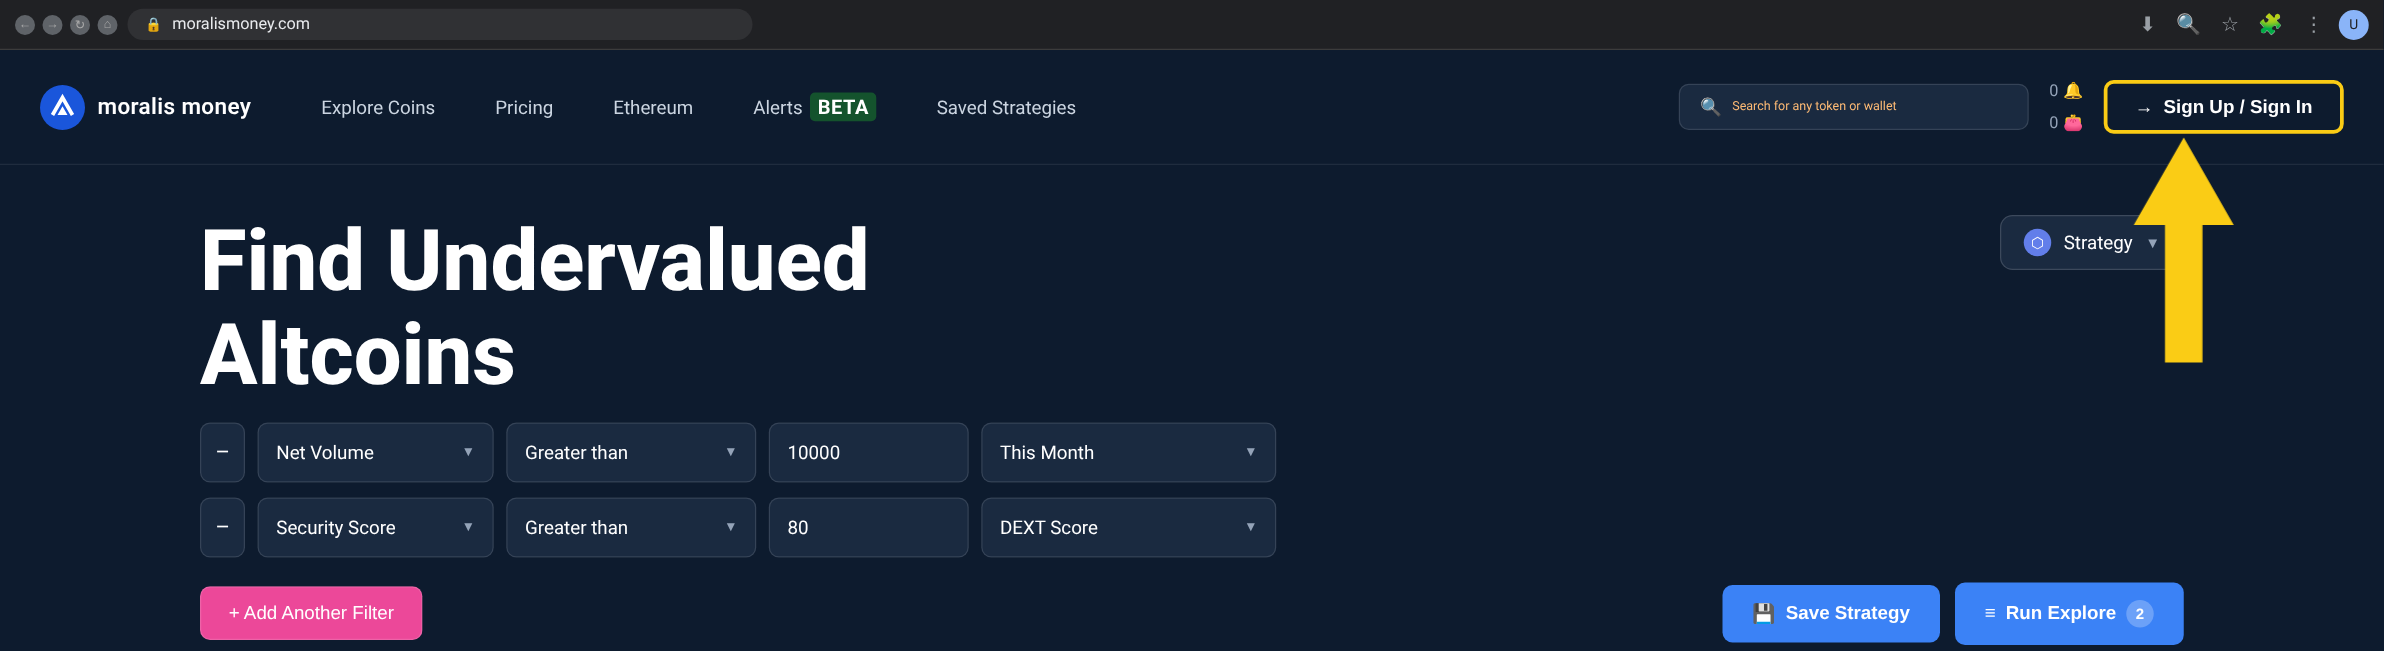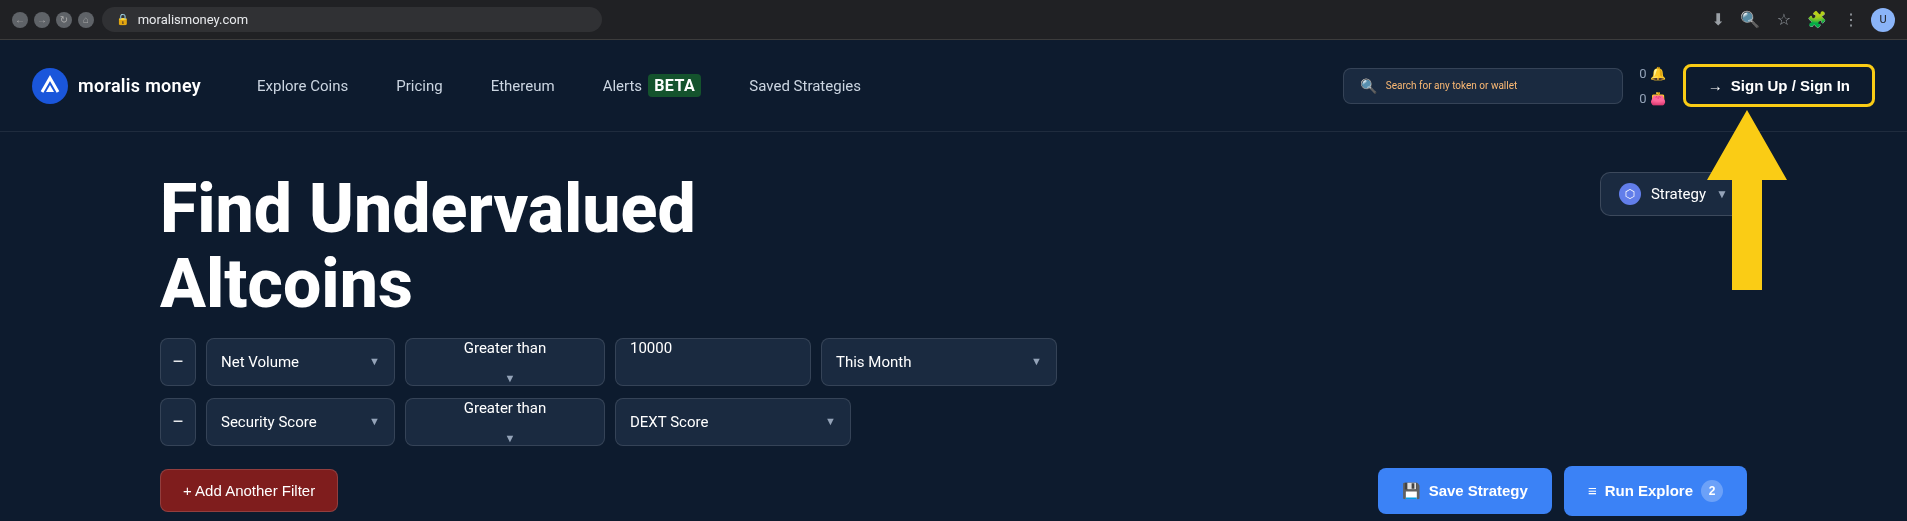--- a/index.html
+++ b/index.html
@@ -294,51 +294,52 @@
       font-size: 15px;
       padding: 0 14px;
       display: flex;
       align-items: center;
       justify-content: space-between;
       cursor: pointer;
       white-space: nowrap;
     }
 
     .filter-select-metric { width: 189px; }
-    .filter-select-operator { width: 200px; flex-direction: column; }
+    .filter-select-operator { width: 200px; }
     .filter-select-period { width: 236px; }
 
     .filter-select-chevron {
       color: #94a3b8;
       font-size: 11px;
       margin-left: 10px;
     }
 
     .filter-value-input {
       height: 48px;
       background: #1a2a40;
       border: 1px solid rgba(255,255,255,0.12);
       border-radius: 8px;
       color: #fff;
       font-size: 15px;
       padding: 0 14px;
       display: flex;
-      width: 196px;
+      align-items: center;
+      width: 160px;
     }
 
     
     .bottom-row {
       display: flex;
       align-items: center;
       justify-content: space-between;
       margin-top: 8px;
     }
 
     .add-filter-btn {
-      background: #7f1d1d;
+      background: #ec4899;
       border: 1px solid rgba(255,255,255,0.15);
       border-radius: 8px;
       color: #fff;
       font-size: 15px;
       padding: 12px 22px;
       cursor: pointer;
       display: flex;
       align-items: center;
       gap: 8px;
     }
@@ -495,20 +496,23 @@
 
       <div class="filter-row">
         <button class="filter-minus-btn">−</button>
         <div class="filter-select filter-select-metric">
           <span>Security Score</span>
           <span class="filter-select-chevron">▼</span>
         </div>
         <div class="filter-select filter-select-operator">
           <span>Greater than</span>
           <span class="filter-select-chevron">▼</span>
+        </div>
+        <div class="filter-value-input">
+          <span>80</span>
         </div>
         <div class="filter-select filter-select-period">
           <span>DEXT Score</span>
           <span class="filter-select-chevron">▼</span>
         </div>
       </div>
 
     </div>
 
     <div class="bottom-row">

